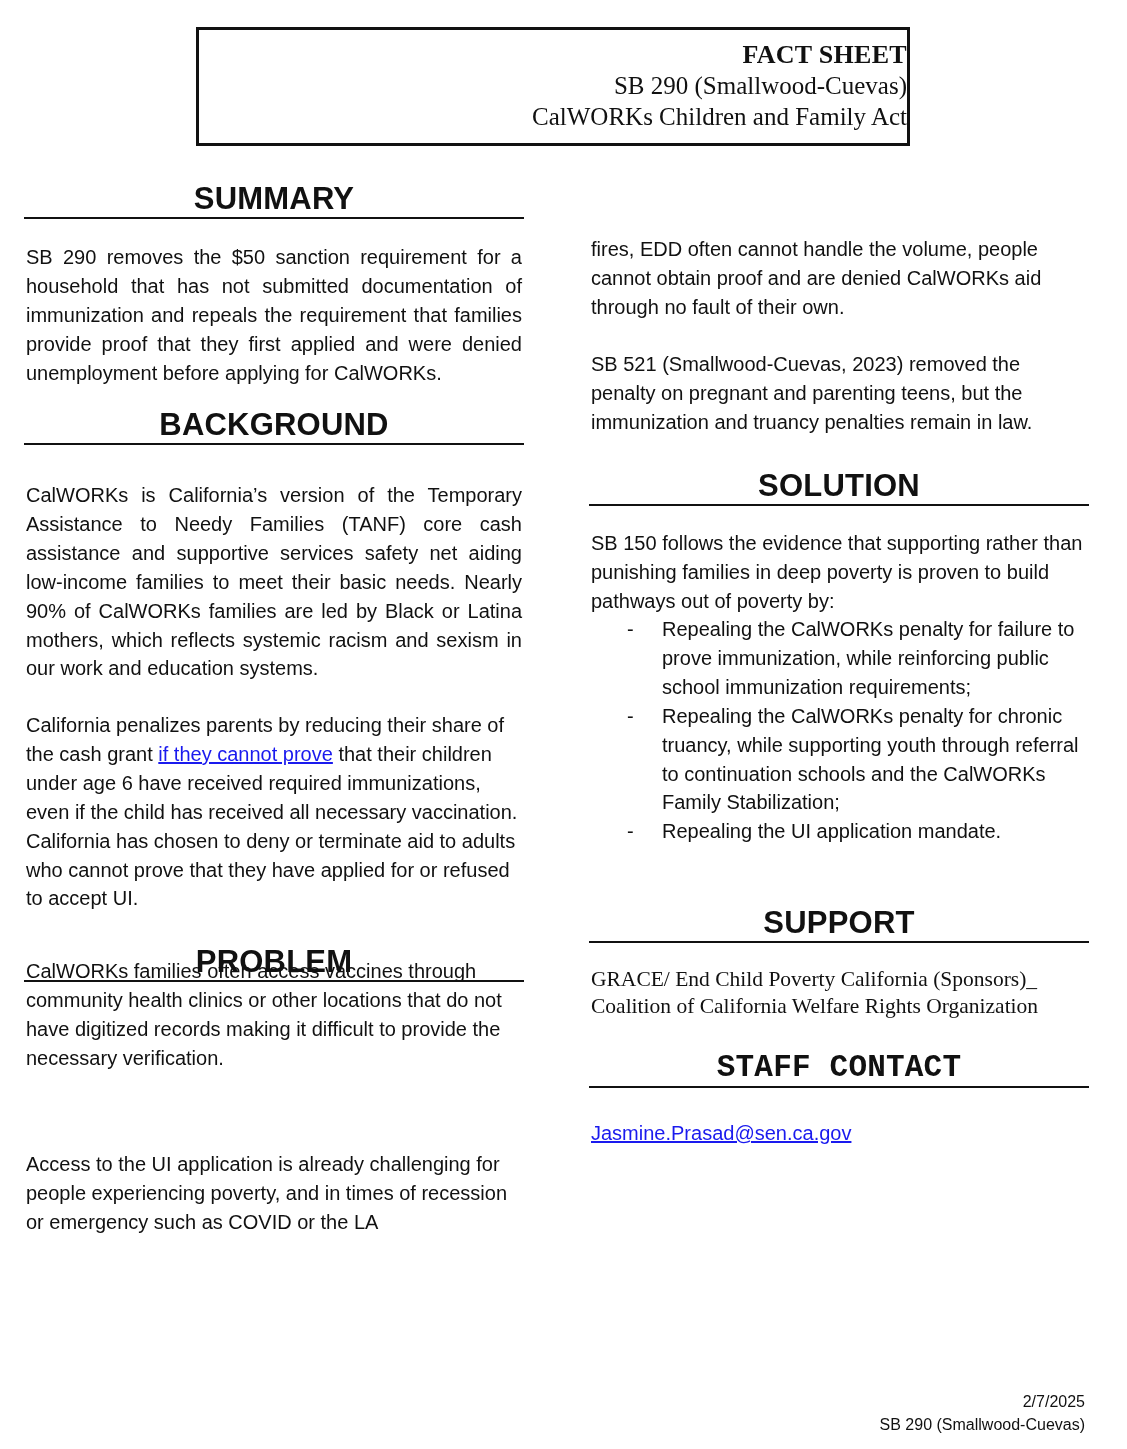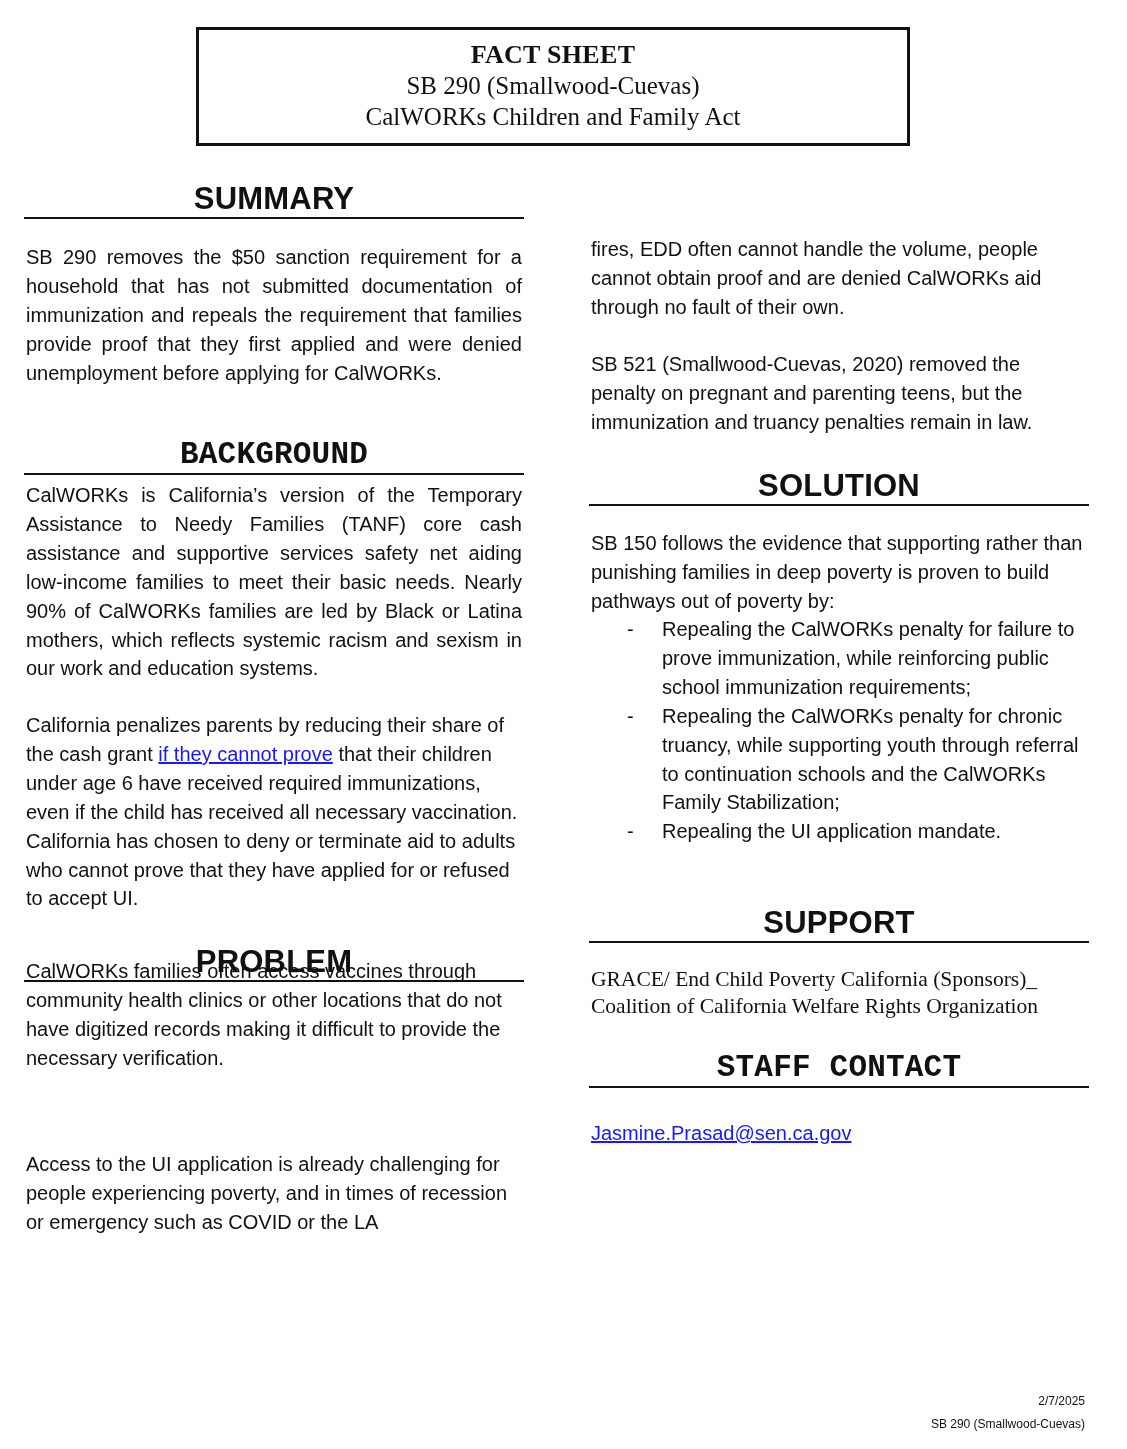--- a/index.html
+++ b/index.html
@@ -16,21 +16,21 @@
       font-family: "Liberation Sans", "DejaVu Sans", sans-serif;
     }
     .title-box {
       position: absolute;
       left: 196px;
       top: 27px;
       width: 714px;
       height: 119px;
       border: 3.5px solid #111111;
       box-sizing: border-box;
-      text-align: center;
+      text-align: right;
       font-family: "Liberation Serif", "DejaVu Serif", serif;
       padding-top: 9px;
     }
     .title-box .t1 {
       font-size: 26px;
       font-weight: bold;
       line-height: 31px;
       letter-spacing: 0.3px;
     }
     .title-box .t2, .title-box .t3 {
@@ -96,50 +96,50 @@
       width: 500px;
       font-family: "Liberation Serif", "DejaVu Serif", serif;
       font-size: 21.5px;
       line-height: 27px;
     }
     .footer {
       position: absolute;
       right: 42px;
       top: 1390px;
       text-align: right;
-      font-size: 12px;
+      font-size: 16px;
       line-height: 23px;
     }
   </style>
 </head>
 <body>
 
 <div class="title-box">
   <div class="t1">FACT SHEET</div>
   <div class="t2">SB 290 (Smallwood-Cuevas)</div>
   <div class="t3">CalWORKs Children and Family Act</div>
 </div>
 
 <div class="col col-left">
 
   <div class="heading" style="top:181px;">SUMMARY</div>
   <div class="para justify" style="top:243px;">SB 290 removes the $50 sanction requirement for a household that has not submitted documentation of immunization and repeals the requirement that families provide proof that they first applied and were denied unemployment before applying for CalWORKs.</div>
 
-  <div class="heading" style="top:437px;font-family:Liberation Mono, monospace;">BACKGROUND</div>
+  <div class="heading" style="top:407px;">BACKGROUND</div>
   <div class="para justify" style="top:481px;">CalWORKs is California’s version of the Temporary Assistance to Needy Families (TANF) core cash assistance and supportive services safety net aiding low-income families to meet their basic needs. Nearly 90% of CalWORKs families are led by Black or Latina mothers, which reflects systemic racism and sexism in our work and education systems.</div>
   <div class="para" style="top:711px;"><span>California penalizes parents by reducing their share of the cash grant </span><a class="link">if they cannot prove</a><span> that their children under age 6 have received required immunizations, even if the child has received all necessary vaccination. California has chosen to deny or terminate aid to adults who cannot prove that they have applied for or refused to accept UI.</span></div>
 
   <div class="heading" style="top:944px;">PROBLEM</div>
   <div class="para" style="top:957px;">CalWORKs families often access vaccines through community health clinics or other locations that do not have digitized records making it difficult to provide the necessary verification.</div>
   <div class="para" style="top:1150px;">Access to the UI application is already challenging for people experiencing poverty, and in times of recession or emergency such as COVID or the LA</div>
 </div>
 
 <div class="col col-right">
   <div class="para" style="top:235px;">fires, EDD often cannot handle the volume, people cannot obtain proof and are denied CalWORKs aid through no fault of their own.</div>
-  <div class="para" style="top:350px;">SB 521 (Smallwood-Cuevas, 2020) removed the penalty on pregnant and parenting teens, but the immunization and truancy penalties remain in law.</div>
+  <div class="para" style="top:350px;">SB 521 (Smallwood-Cuevas, 2023) removed the penalty on pregnant and parenting teens, but the immunization and truancy penalties remain in law.</div>
 
   <div class="heading" style="top:468px;">SOLUTION</div>
   <div class="para" style="top:529px;">SB 150 follows the evidence that supporting rather than punishing families in deep poverty is proven to build pathways out of poverty by:</div>
   <ul class="bullets" style="top:615px;">
     <li>
       <span class="dash">-</span>
       <span>Repealing the CalWORKs penalty  for failure to prove immunization, while reinforcing public school immunization requirements;</span>
     </li>
     <li>
       <span class="dash">-</span>

